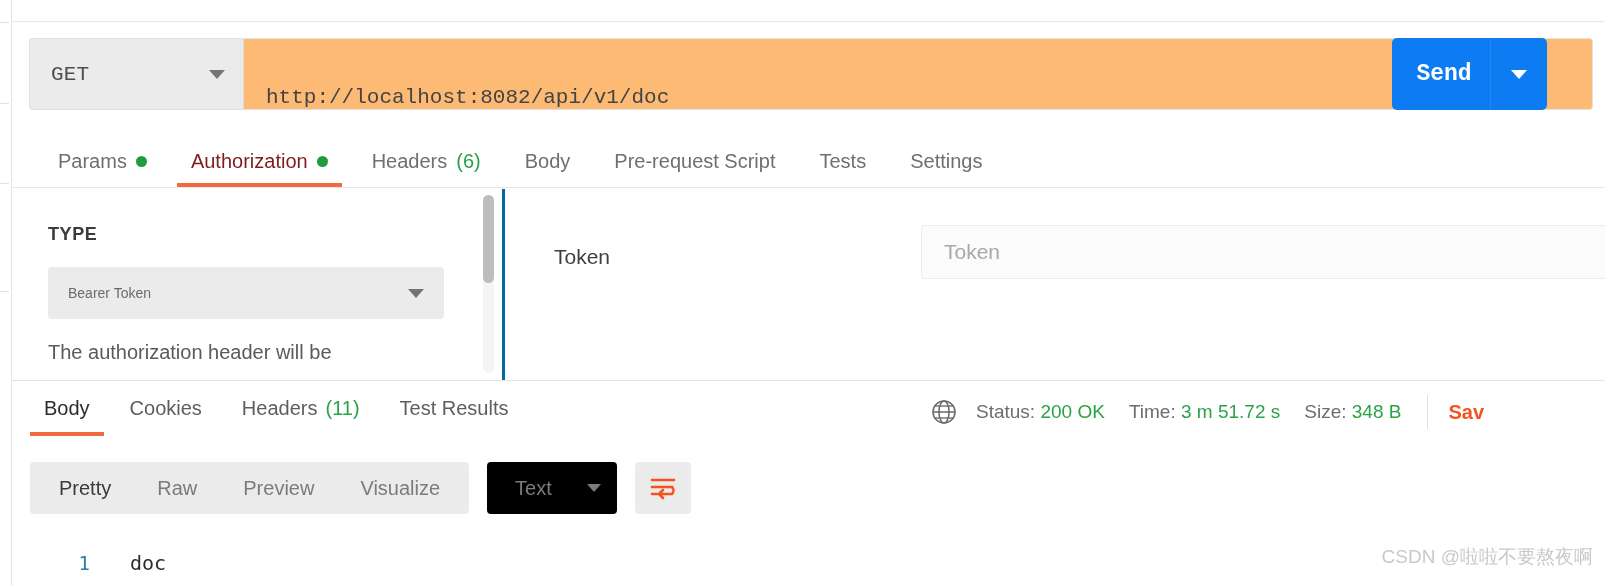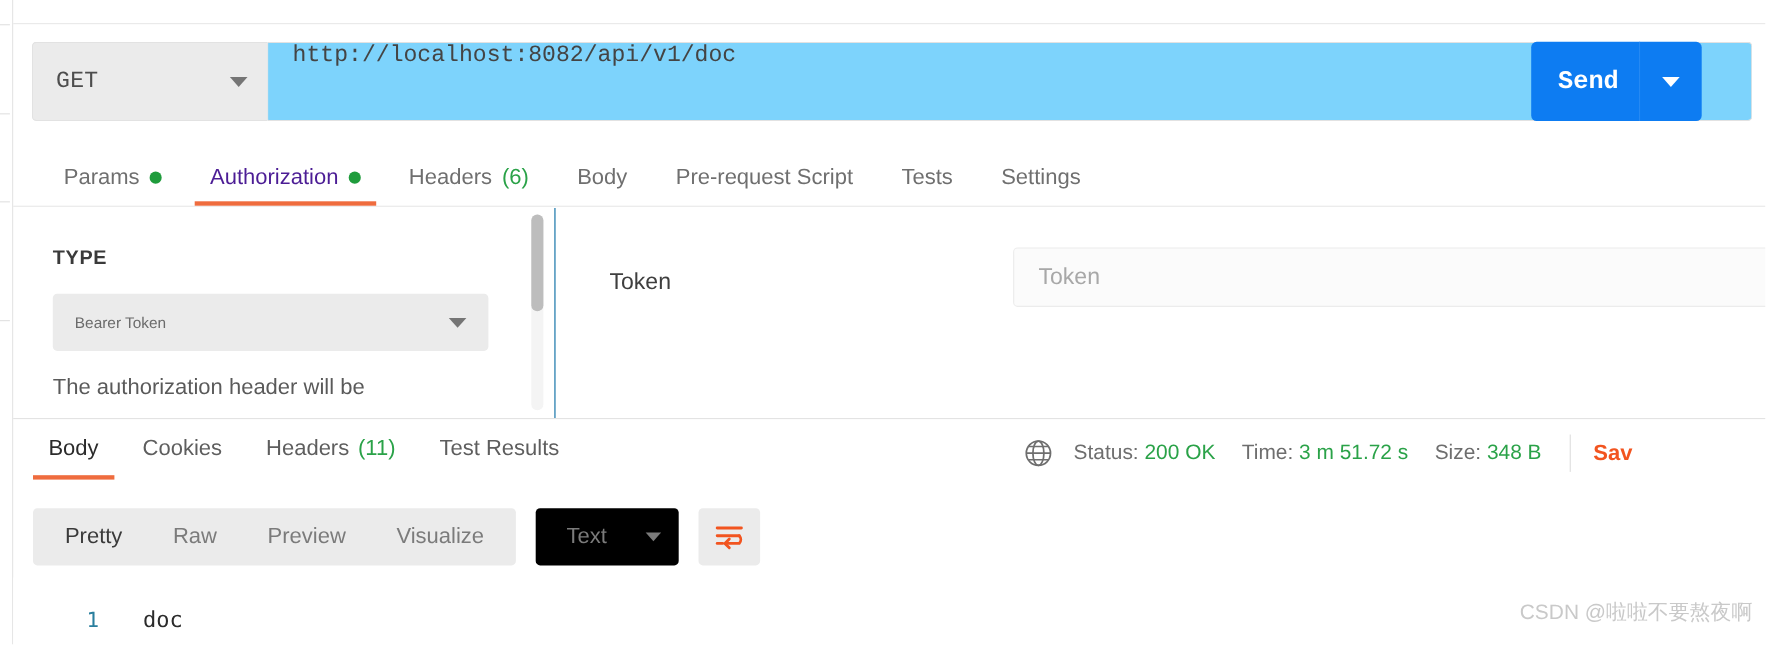--- a/index.html
+++ b/index.html
@@ -78,27 +78,27 @@
     width: 0; height: 0;
     border-left: 8px solid transparent;
     border-right: 8px solid transparent;
     border-top: 9px solid #757575;
   }
   .url-box {
     position: absolute;
     left: 214px; top: 0;
     width: 1350px;
     height: 72px;
-    background: #7dd3fc;
+    background: #fdba74;
     border: 1px solid #e2e2e2;
     border-left: 1px solid #dcdcdc;
     border-radius: 0 4px 4px 0;
     box-sizing: border-box;
     display: flex;
-    align-items: flex-start;
+    align-items: flex-end;
     padding: 0 22px;
   }
   .url-text {
     font-size: 21px;
     color: #444444;
   }
   .send-btn {
     position: absolute;
     left: 1363px;
     top: 0;
@@ -149,21 +149,21 @@
     position: relative;
     height: 51px;
     display: flex;
     align-items: center;
     gap: 9px;
     padding: 0 22px;
     font-size: 20px;
     color: #6f6f6f;
     white-space: nowrap;
   }
-  .req-tab.active { color: #4c1d95; text-align: center; }
+  .req-tab.active { color: #7f1d1d; text-align: center; }
   .req-tab.active::after {
     content: "";
     position: absolute;
     left: 8px; right: 8px;
     bottom: 0;
     height: 4px;
     background: #ef6c3e;
   }
   .dot {
     width: 11px; height: 11px;
@@ -180,21 +180,21 @@
     right: 0;
     top: 189px;
     height: 191px;
     overflow: hidden;
   }
   .auth-left {
     position: absolute;
     left: 0; top: 0;
     width: 493px;
     height: 191px;
-    border-right: 1px solid #0369a1;
+    border-right: 3px solid #0369a1;
     box-sizing: border-box;
   }
   .type-label {
     position: absolute;
     left: 36px;
     top: 35px;
     font-size: 18px;
     font-weight: bold;
     color: #3a3a3a;
     letter-spacing: .6px;

